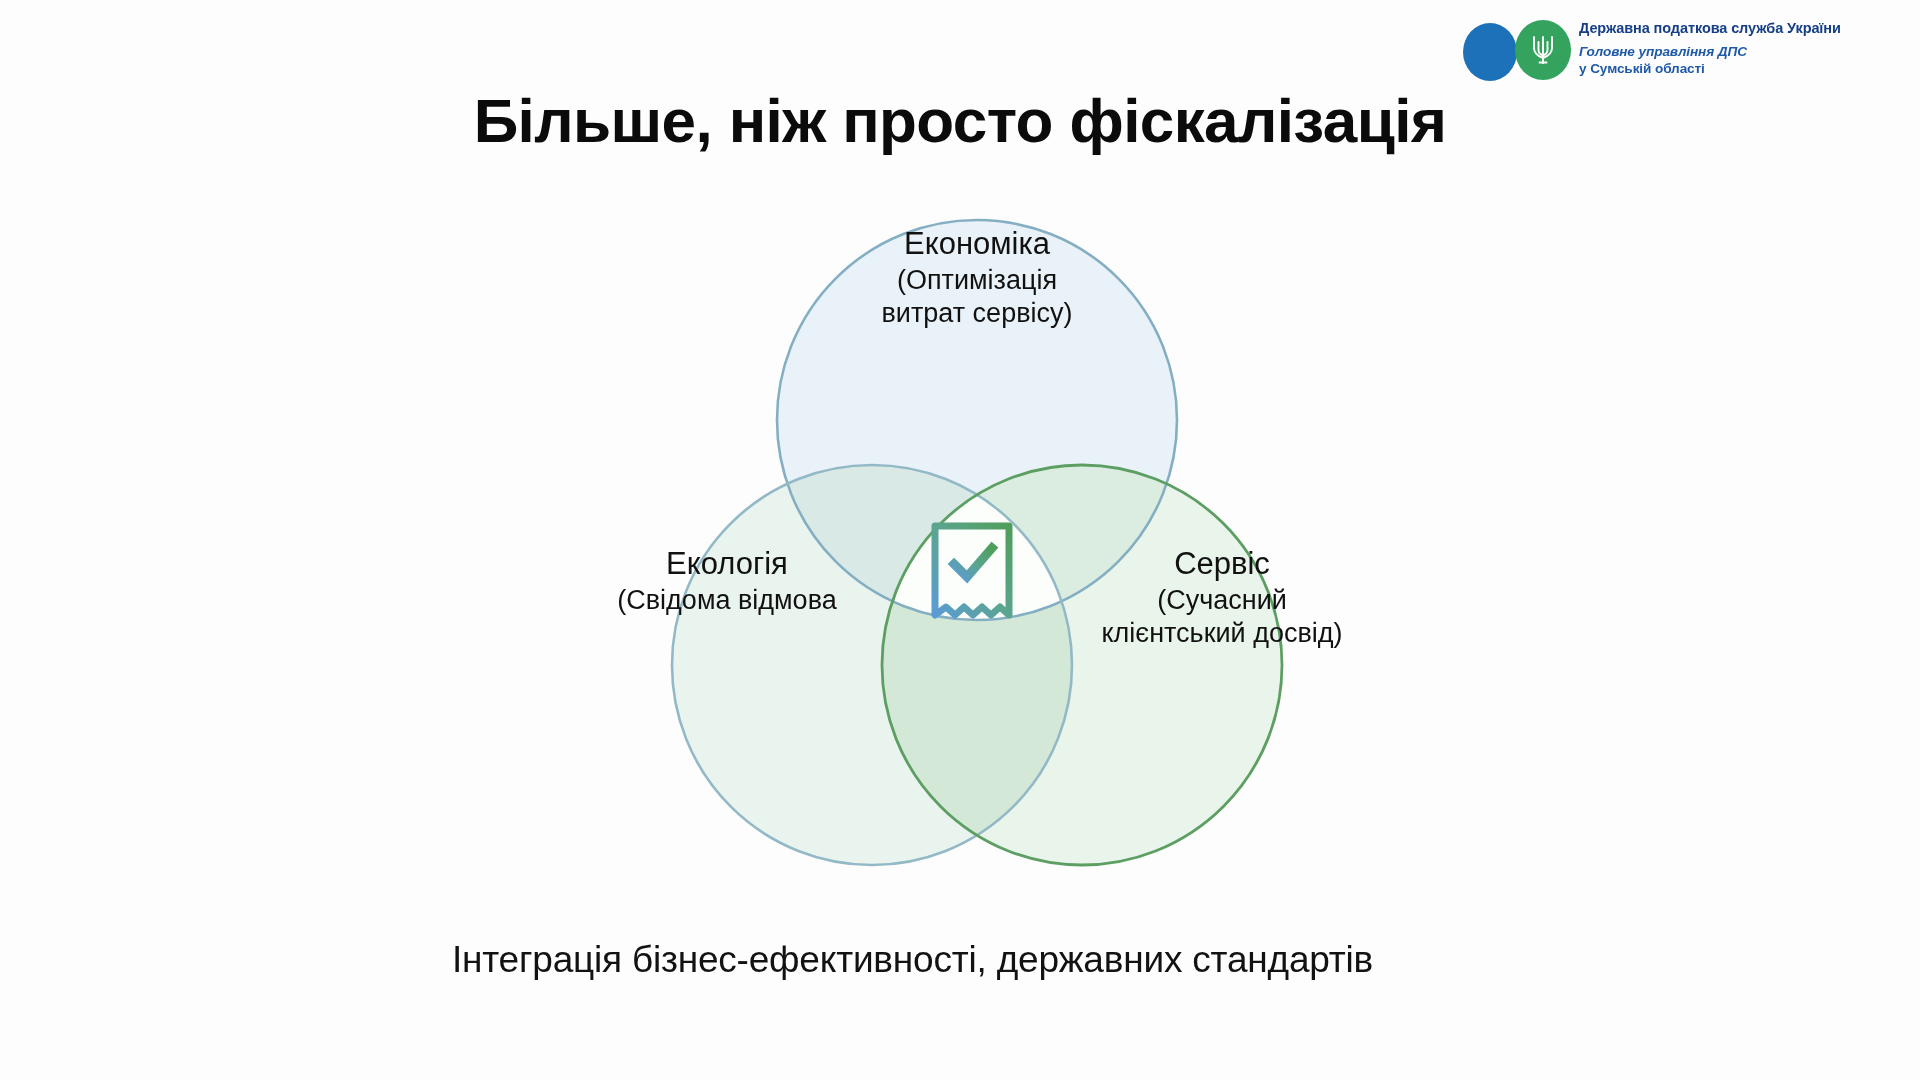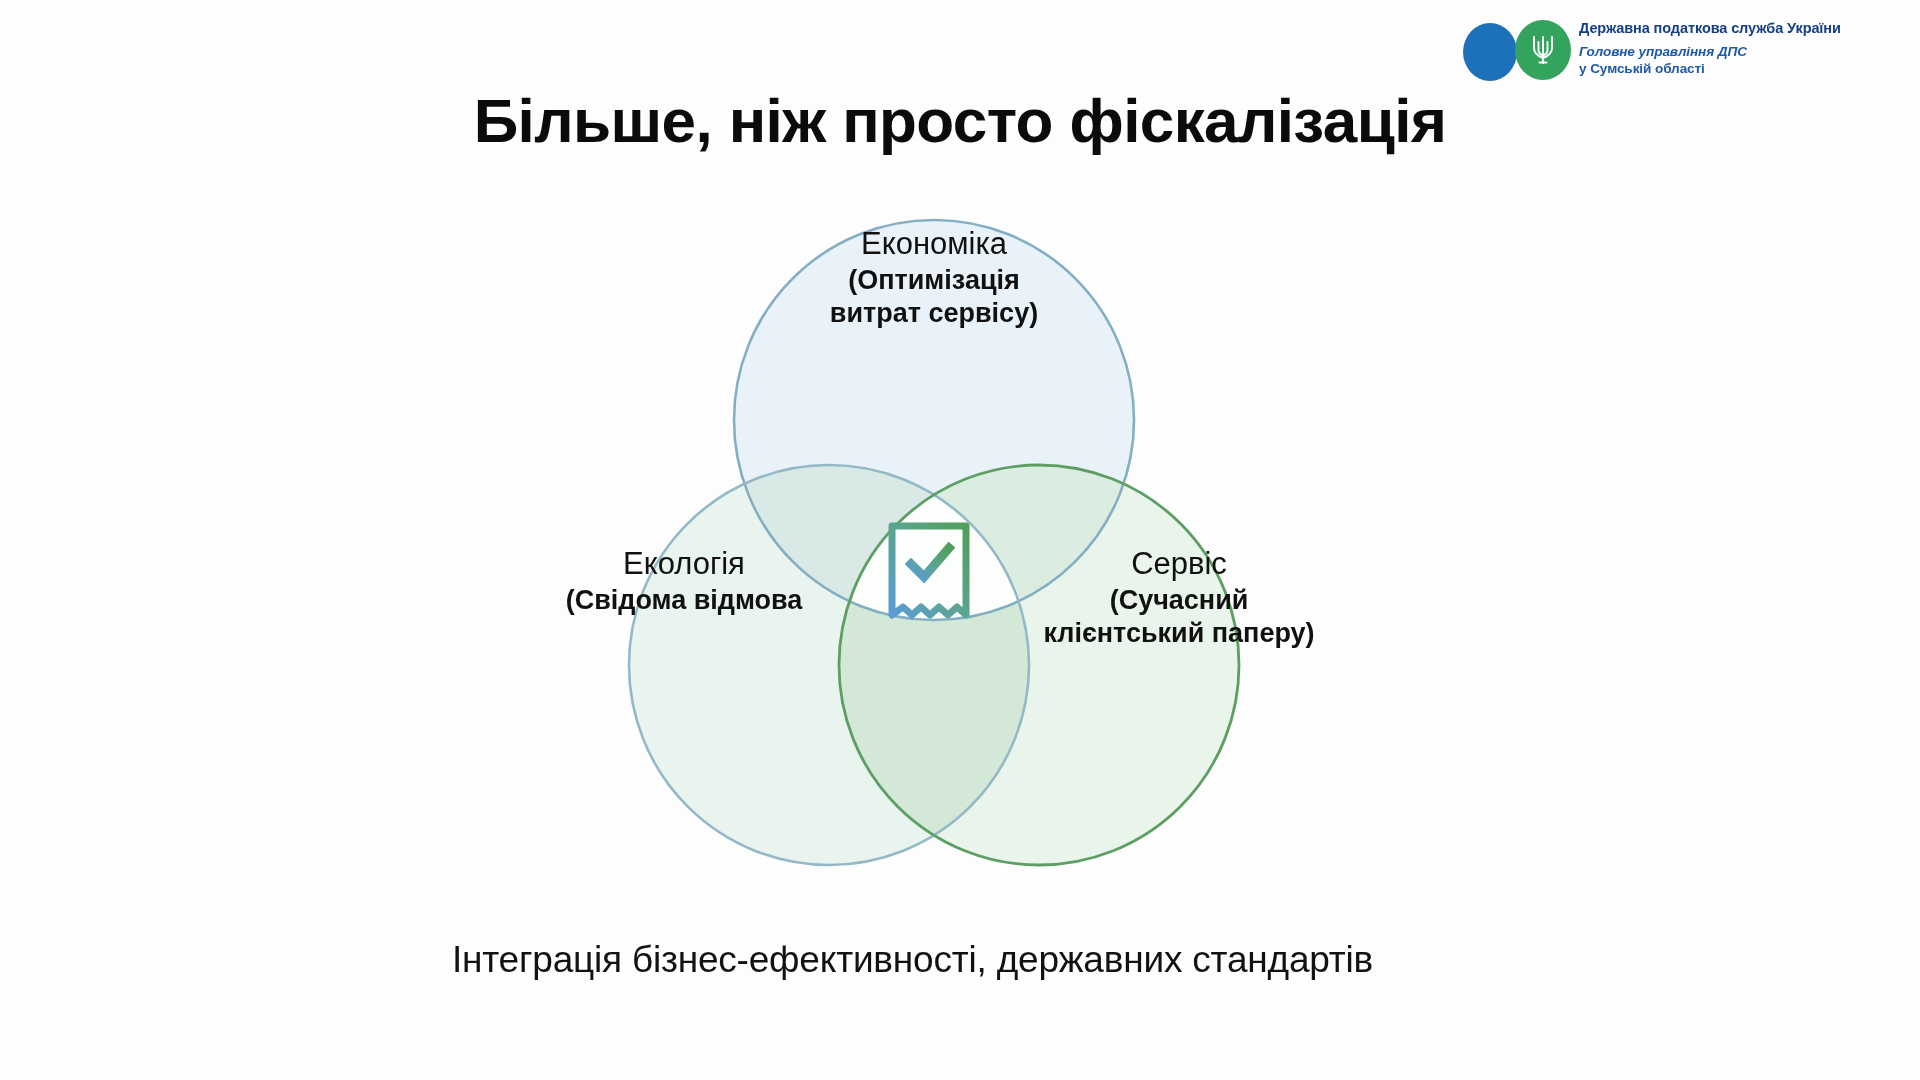--- a/index.html
+++ b/index.html
@@ -102,21 +102,21 @@
     font-size: 62px;
     font-weight: 700;
     color: #0b0b0b;
     letter-spacing: -0.6px;
     font-family: "Liberation Sans", "DejaVu Sans", sans-serif;
   }
 
   
   .venn-wrap {
     position: absolute;
-    left: 569px;
+    left: 612px;
     top: 205px;
     width: 730px;
     height: 690px;
   }
   .venn-svg { display: block; width: 730px; height: 690px; }
 
   .venn-label {
     position: absolute;
     text-align: center;
     color: #111111;
@@ -124,21 +124,21 @@
     pointer-events: none;
   }
   .venn-label .lab-title {
     font-size: 31px;
     font-weight: 400;
     display: block;
     margin-bottom: 1px;
   }
   .venn-label .lab-sub {
     font-size: 27px;
-    font-weight: 700;
+    font-weight: 400;
     display: block;
     white-space: nowrap;
   }
 
   .label-eco { left: 140px; top: 20px; width: 450px; }
   .label-ecology { left: -120px; top: 340px; width: 470px; }
   .label-service { left: 370px; top: 340px; width: 480px; }
 
   
   .caption {
@@ -250,21 +250,21 @@
     </div>
 
     <div class="venn-label label-ecology">
       <span class="lab-title">Екологія</span>
       <span class="lab-sub">(Свідома відмова</span>
     </div>
 
     <div class="venn-label label-service">
       <span class="lab-title">Сервіс</span>
       <span class="lab-sub">(Сучасний</span>
-      <span class="lab-sub">клієнтський паперу)</span>
+      <span class="lab-sub">клієнтський досвід)</span>
     </div>
   </div>
 
   <div class="caption">
     <div>Інтеграція бізнес-ефективності, державних стандартів</div>
   </div>
 
 </div>
 
 </body></html>

